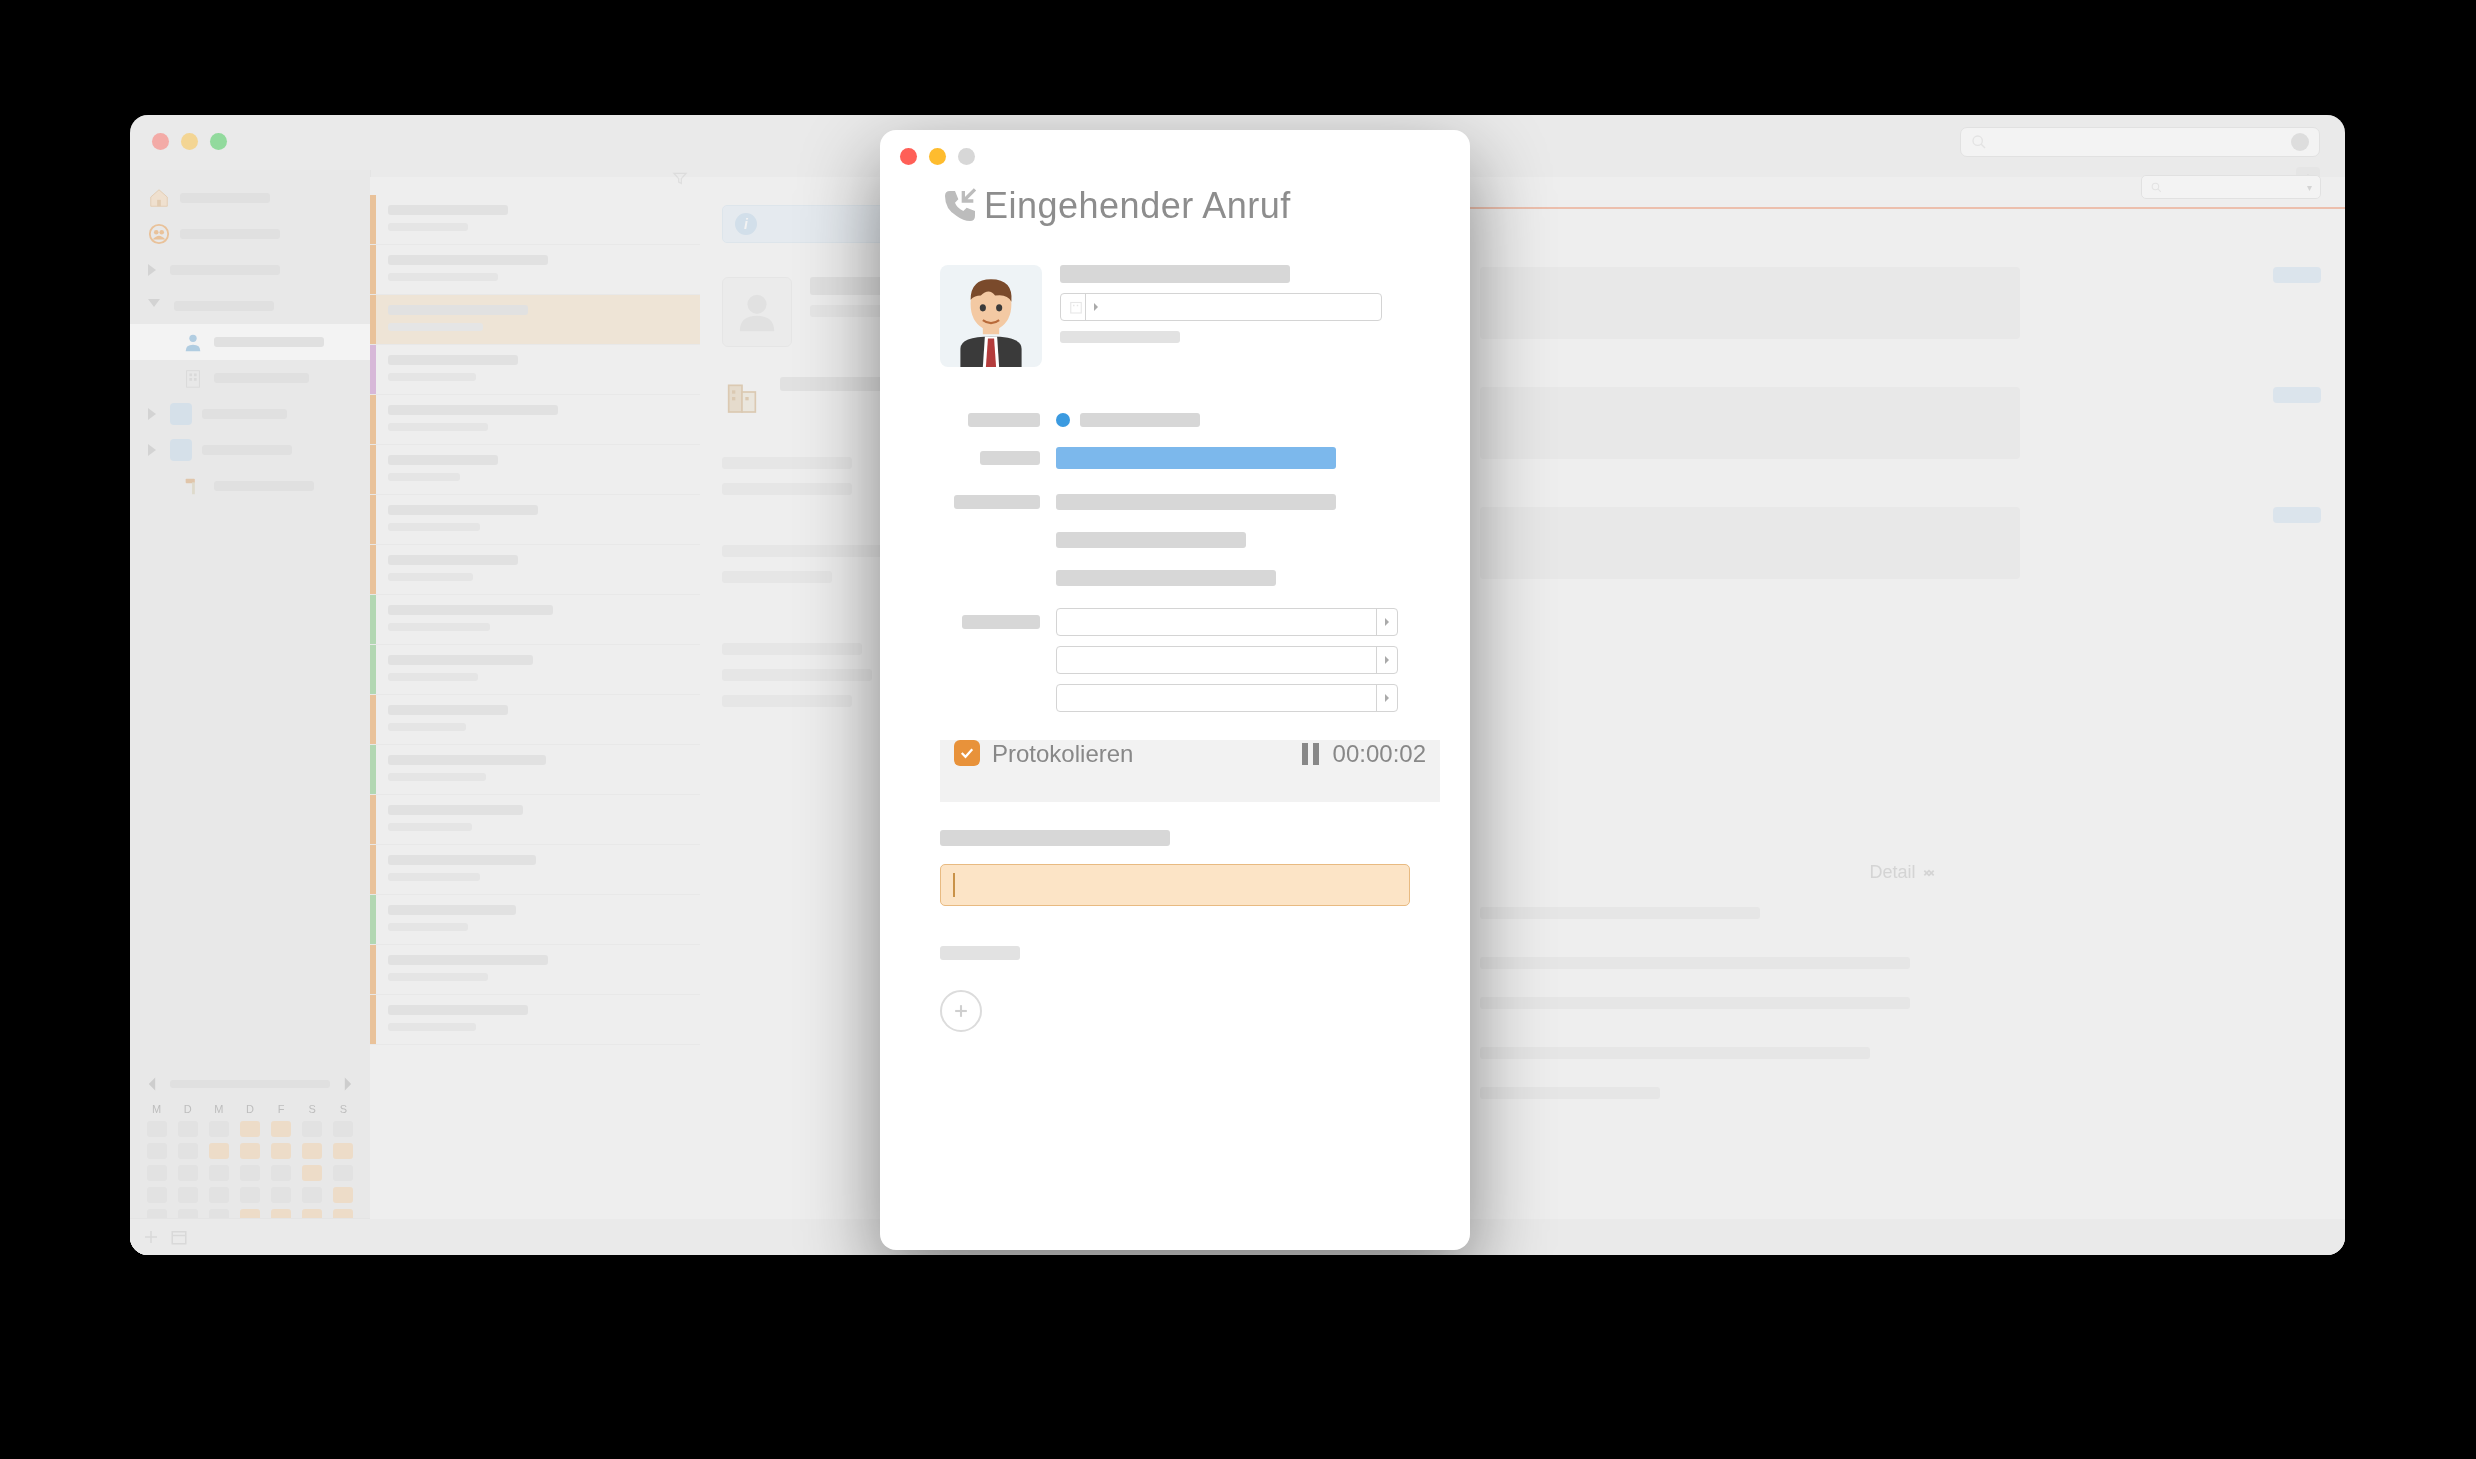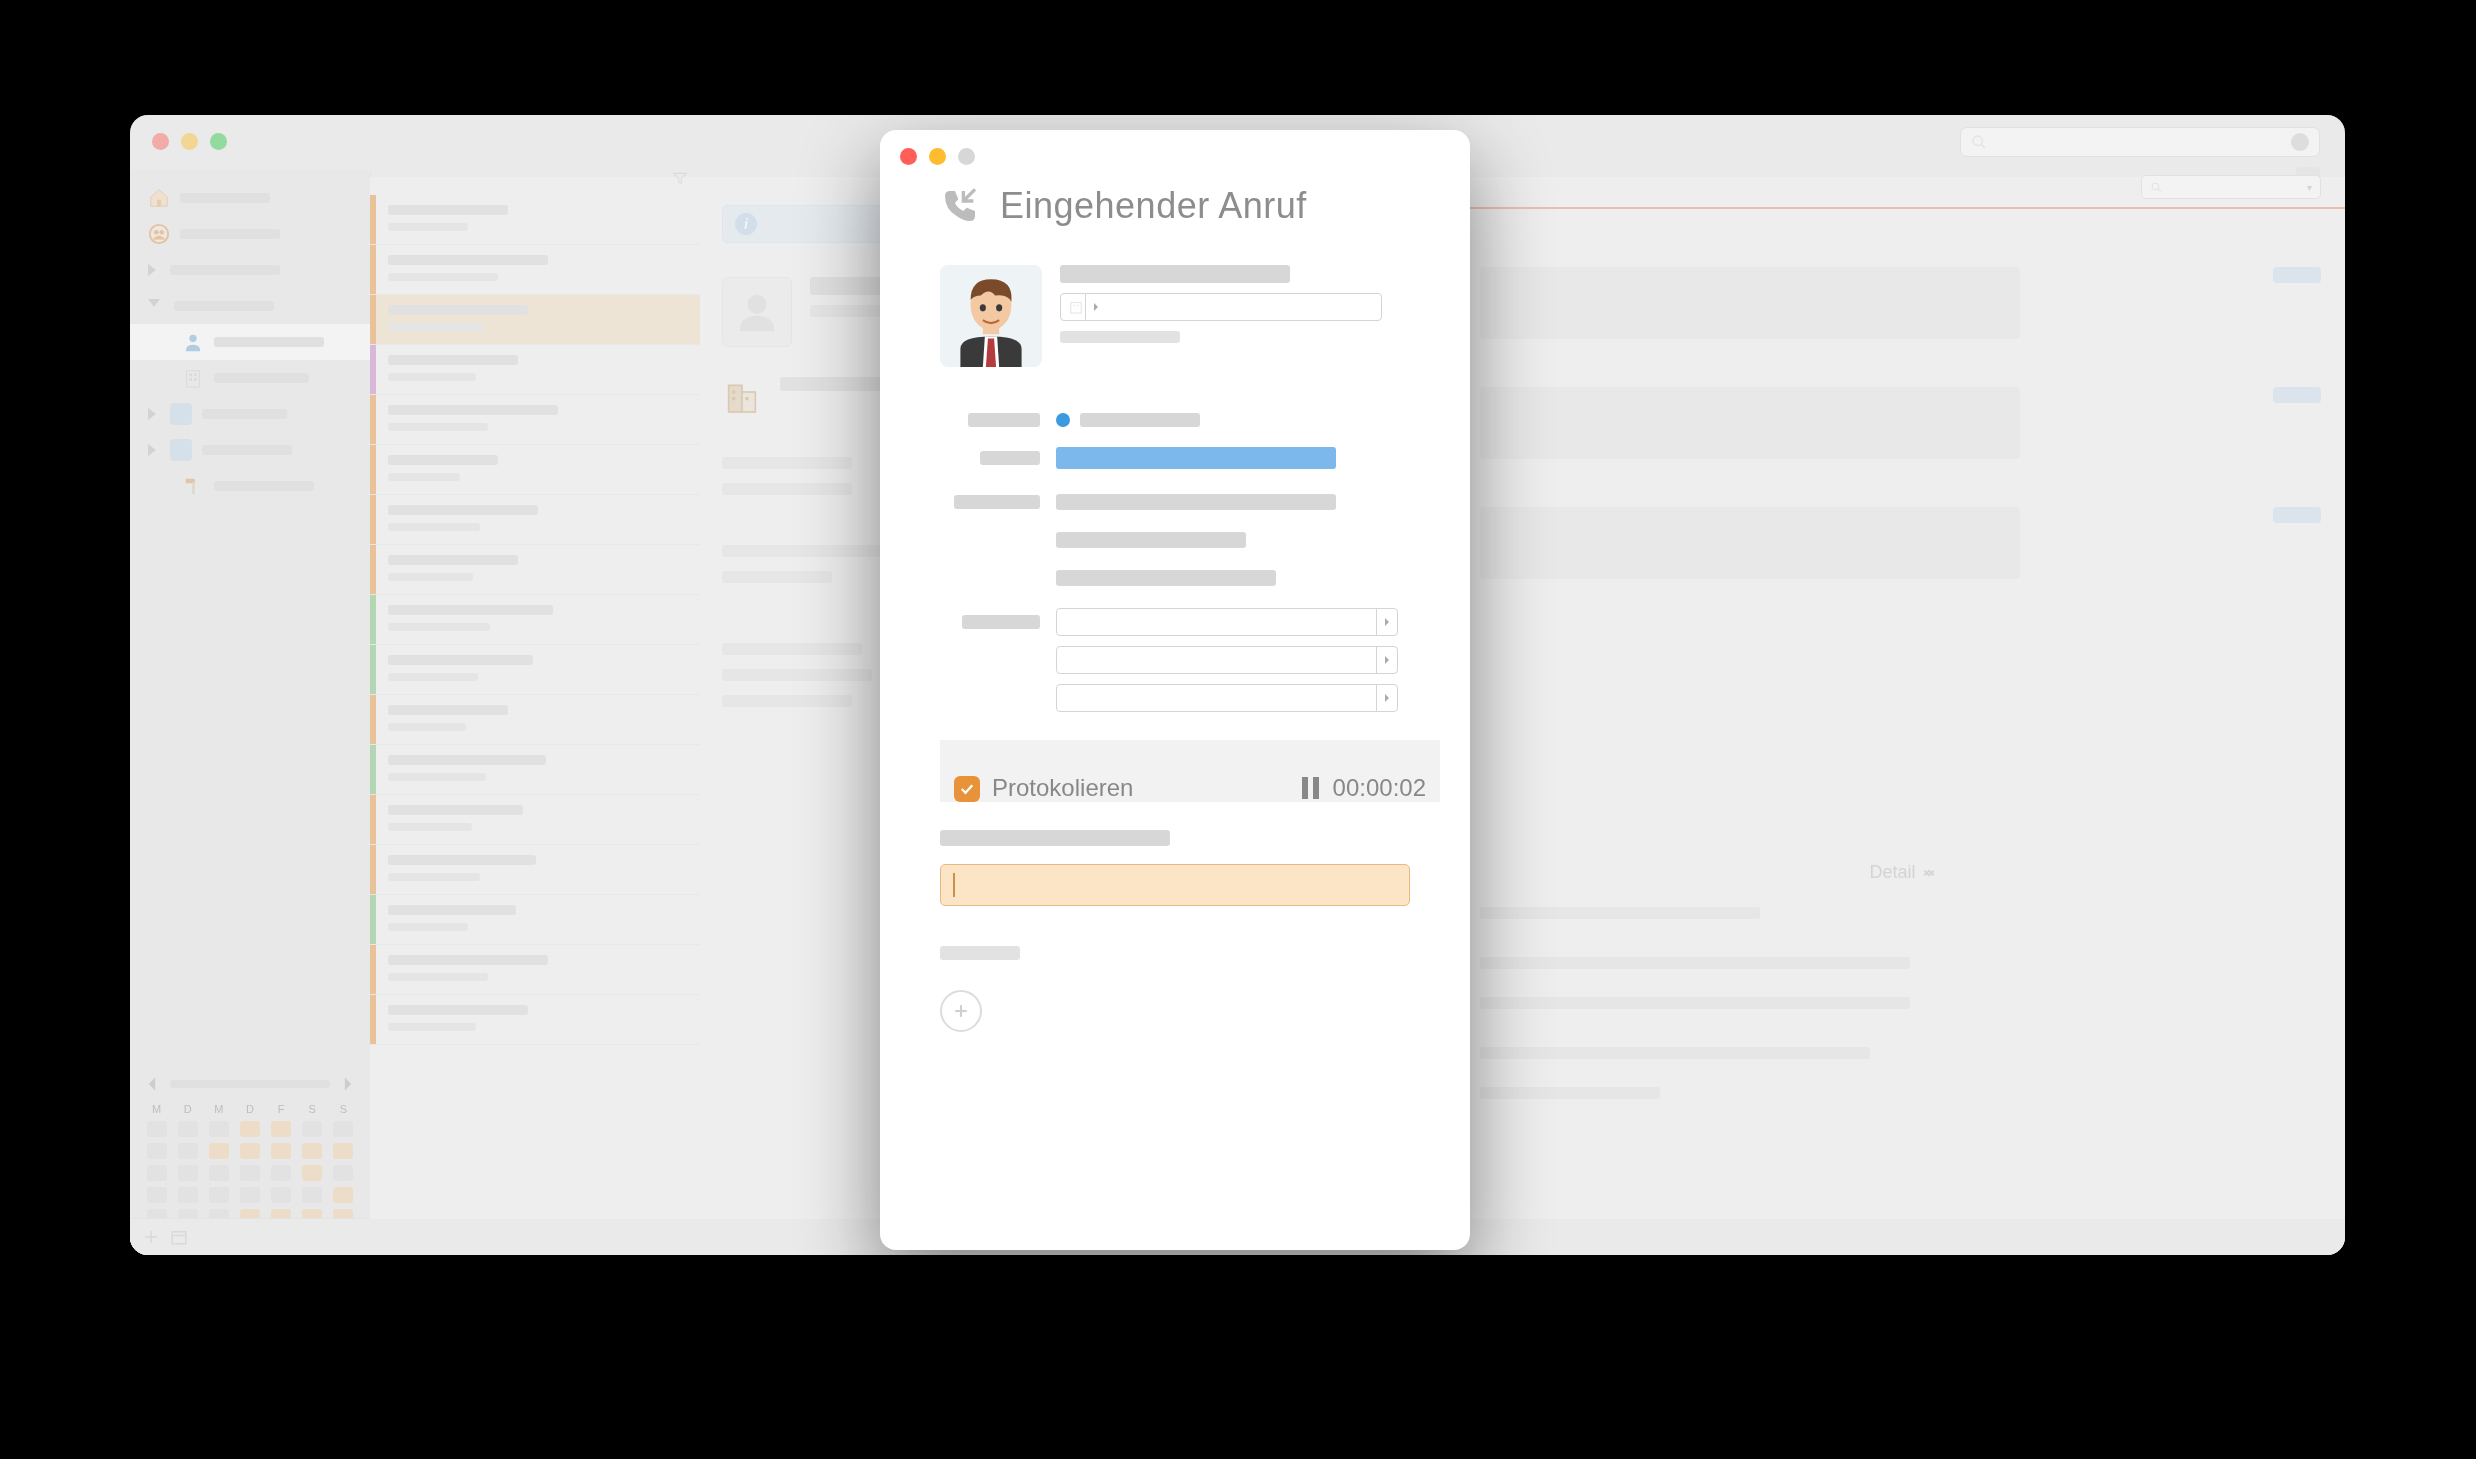--- a/index.html
+++ b/index.html
@@ -80,37 +80,37 @@
   .pill { position:absolute; height:16px; background:#c9deef; border-radius:4px; }
   .detail-label { position:absolute; top:685px; width:100%; text-align:center; font-size:18px; color:#bbb; display:flex; align-items:center; justify-content:center; gap:6px; }
   .detail-label svg{width:14px;height:14px;fill:#bbb;}
   
   .modal {
     position:absolute; left:880px; top:130px; width:590px; height:1120px;
     background:#fff; border-radius:16px; box-shadow:0 30px 80px rgba(0,0,0,.45);
     overflow:hidden;
   }
   .modal .traffic { left:20px; top:18px; }
-  .modal-title { position:absolute; left:60px; top:55px; right:30px; display:flex; align-items:center; gap:20px; }
+  .modal-title { position:absolute; left:60px; top:55px; right:30px; display:flex; align-items:center; gap:4px; }
   .modal-title .ic { width:40px; height:40px; }
   .modal-title .txt { font-size:36px; font-weight:400; color:#8d8d8d; letter-spacing:.5px; }
   .caller { position:absolute; left:60px; top:135px; right:30px; display:flex; gap:18px; }
   .caller .av { width:102px; height:102px; border-radius:8px; overflow:hidden; flex-shrink:0; }
   .caller .fields { flex:1; }
   .field-input { height:26px; border:1px solid #d4d4d4; border-radius:4px; display:flex; align-items:center; background:#fff; }
   .field-input .a { width:18px; height:18px; margin-left:6px; opacity:.35; }
   .field-input .go { width:20px; align-self:stretch; border-left:1px solid #d4d4d4; display:flex; align-items:center; justify-content:center; }
   .field-input .go svg{width:10px;height:10px;fill:#aaa;}
   .rows { position:absolute; left:60px; top:275px; right:30px; }
   .rows .r { display:flex; align-items:center; height:30px; margin-bottom:8px; }
   .rows .r .l { width:100px; display:flex; justify-content:flex-end; margin-right:16px; }
   .rows .r .l .ph { height:14px; }
   .blue-dot { width:14px; height:14px; border-radius:50%; background:#3b9ae0; margin-right:10px; }
   .blue-bar { height:22px; background:#7cb8ec; border-radius:3px; }
-  .bar-row { position:absolute; left:60px; right:30px; background:#f2f2f2; height:62px; top:610px; display:flex; align-items:flex-end; padding:0 14px; box-sizing:border-box; }
+  .bar-row { position:absolute; left:60px; right:30px; background:#f2f2f2; height:62px; top:610px; display:flex; align-items:flex-start; padding:0 14px; box-sizing:border-box; }
   .bar-row .chk { width:26px; height:26px; border-radius:6px; background:#e8923a; display:flex; align-items:center; justify-content:center; margin-right:12px; }
   .bar-row .chk svg{width:18px;height:18px;stroke:#fff;stroke-width:3;fill:none;}
   .bar-row .proto { font-size:24px; color:#888; }
   .bar-row .timer { margin-left:auto; font-size:24px; color:#888; display:flex; align-items:center; gap:14px; }
   .bar-row .pause { display:flex; gap:5px; }
   .bar-row .pause span { width:6px; height:22px; background:#888; }
   .note-area { position:absolute; left:60px; top:700px; right:60px; }
   .note-input { margin-top:18px; height:40px; background:#fce4c6; border:1px solid #e8ba81; border-radius:5px; display:flex; align-items:center; padding:0 12px; }
   .note-input .cursor { width:2px; height:24px; background:#c99248; }
   .add-btn { position:absolute; left:60px; top:860px; width:38px; height:38px; border:2px solid #dcdcdc; border-radius:50%; display:flex; align-items:center; justify-content:center; }

